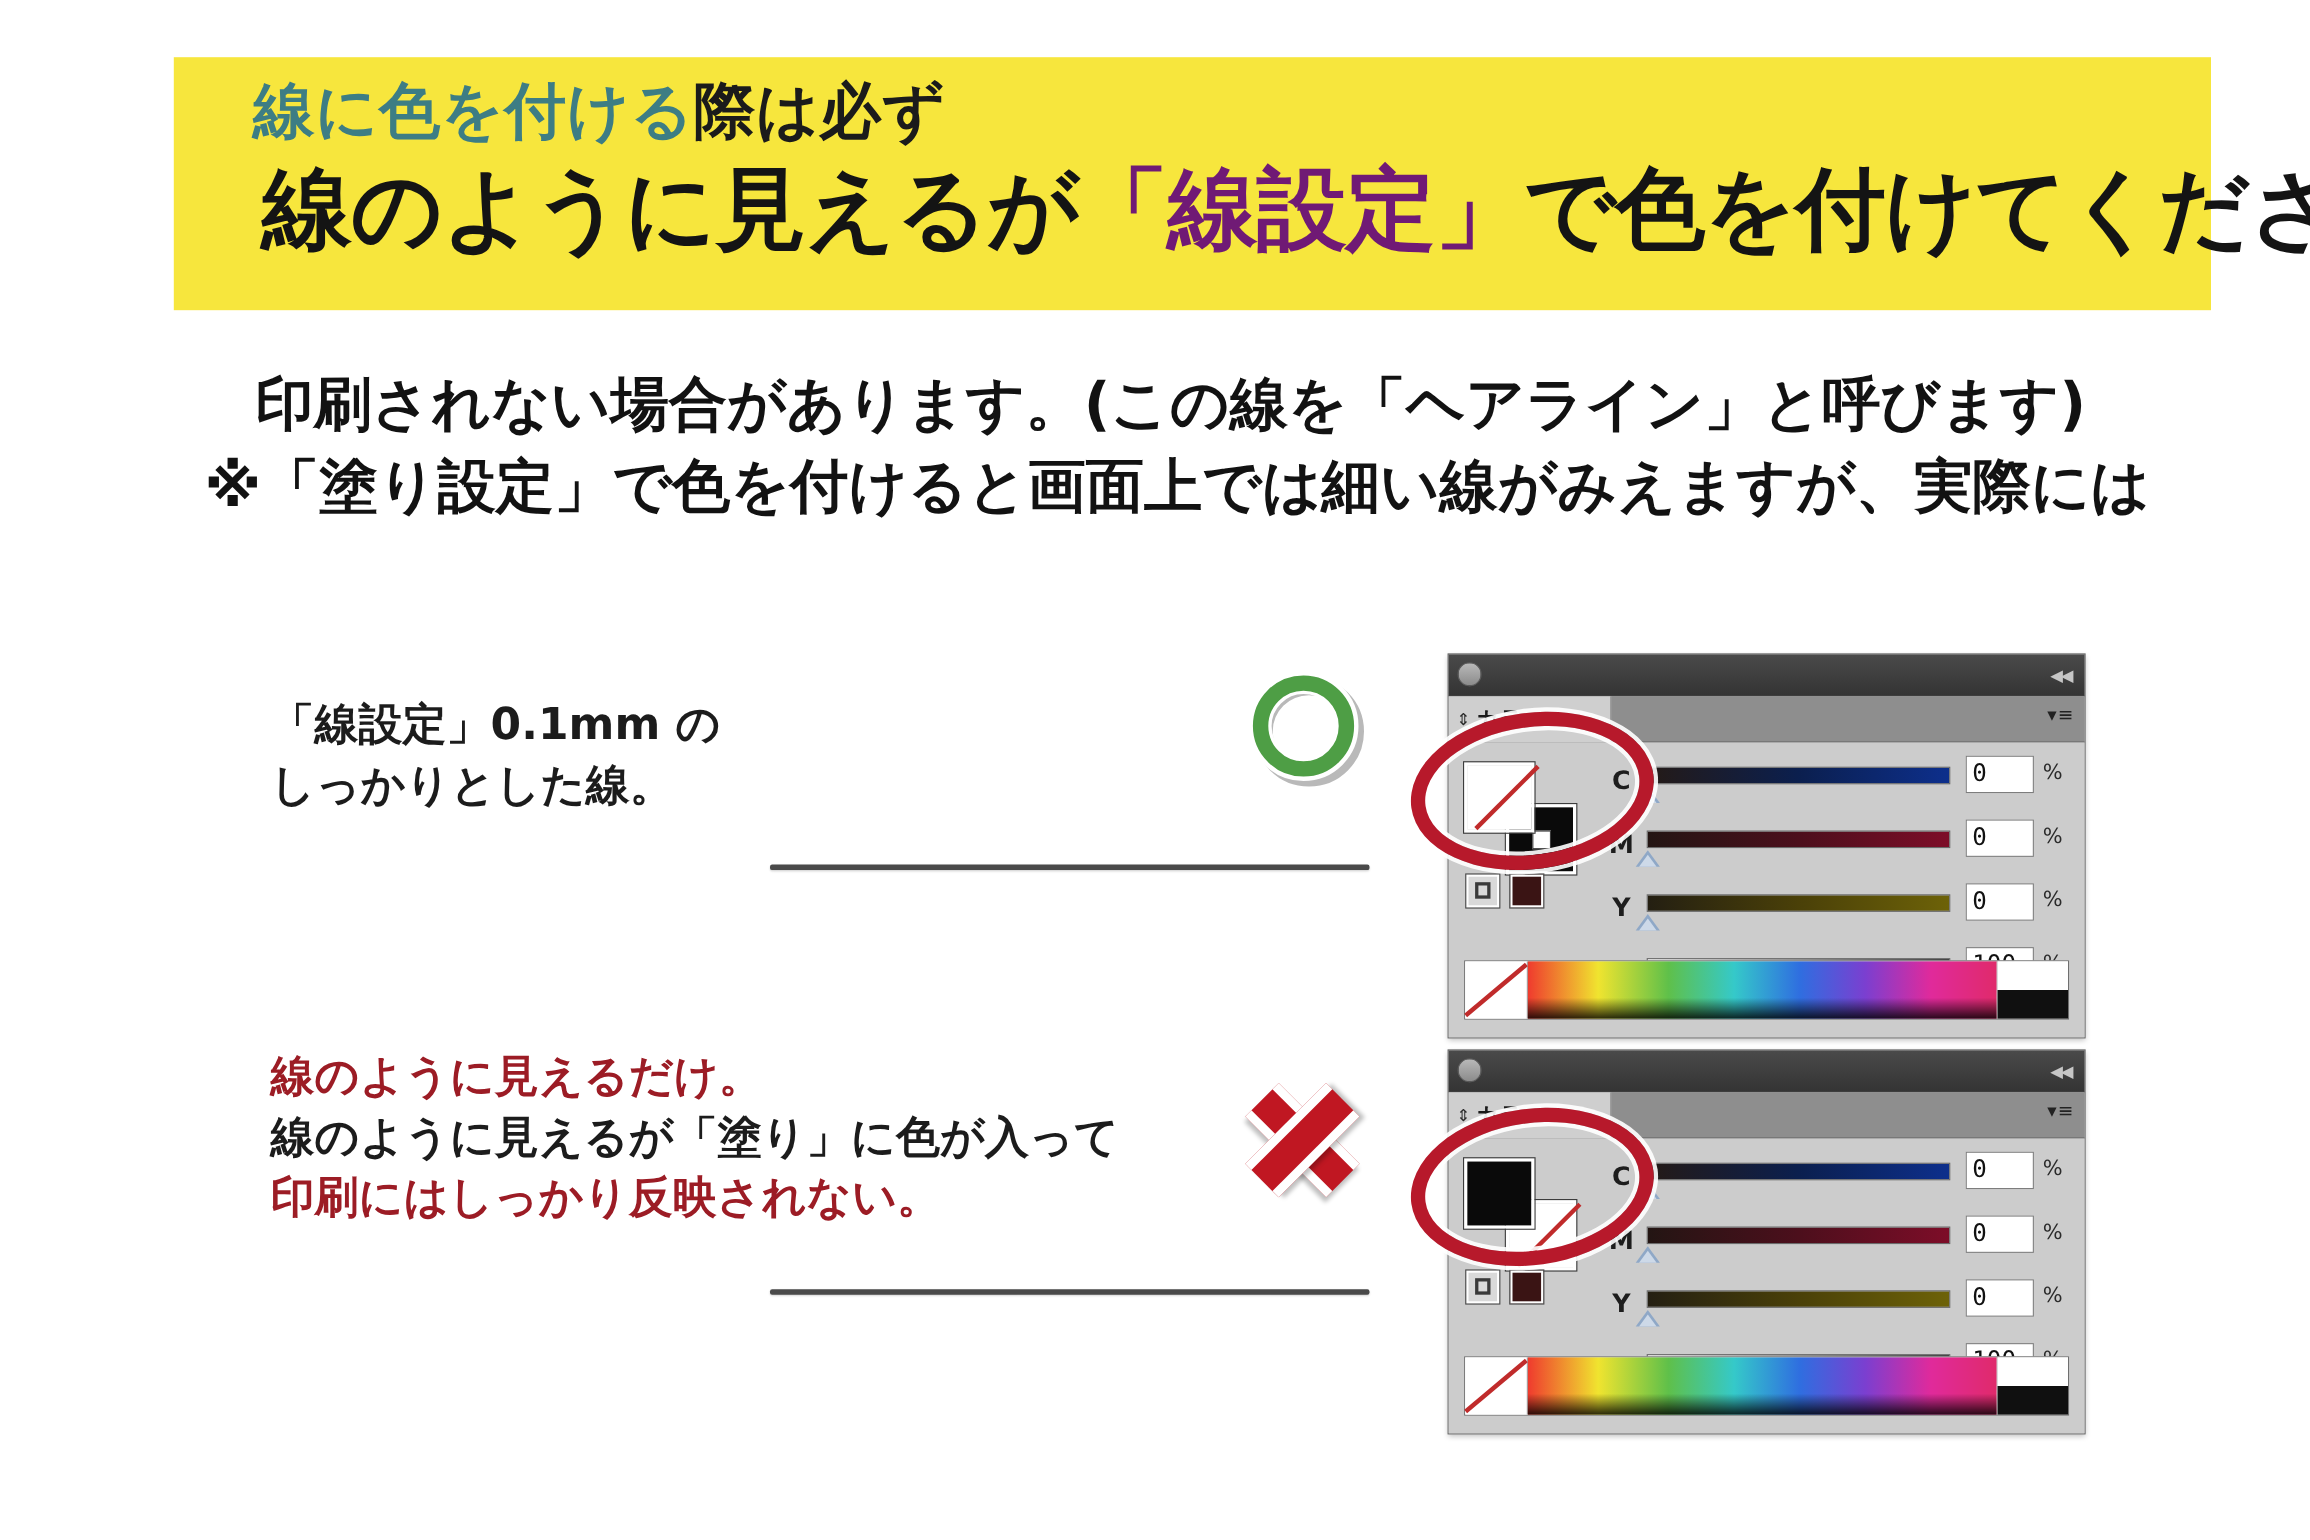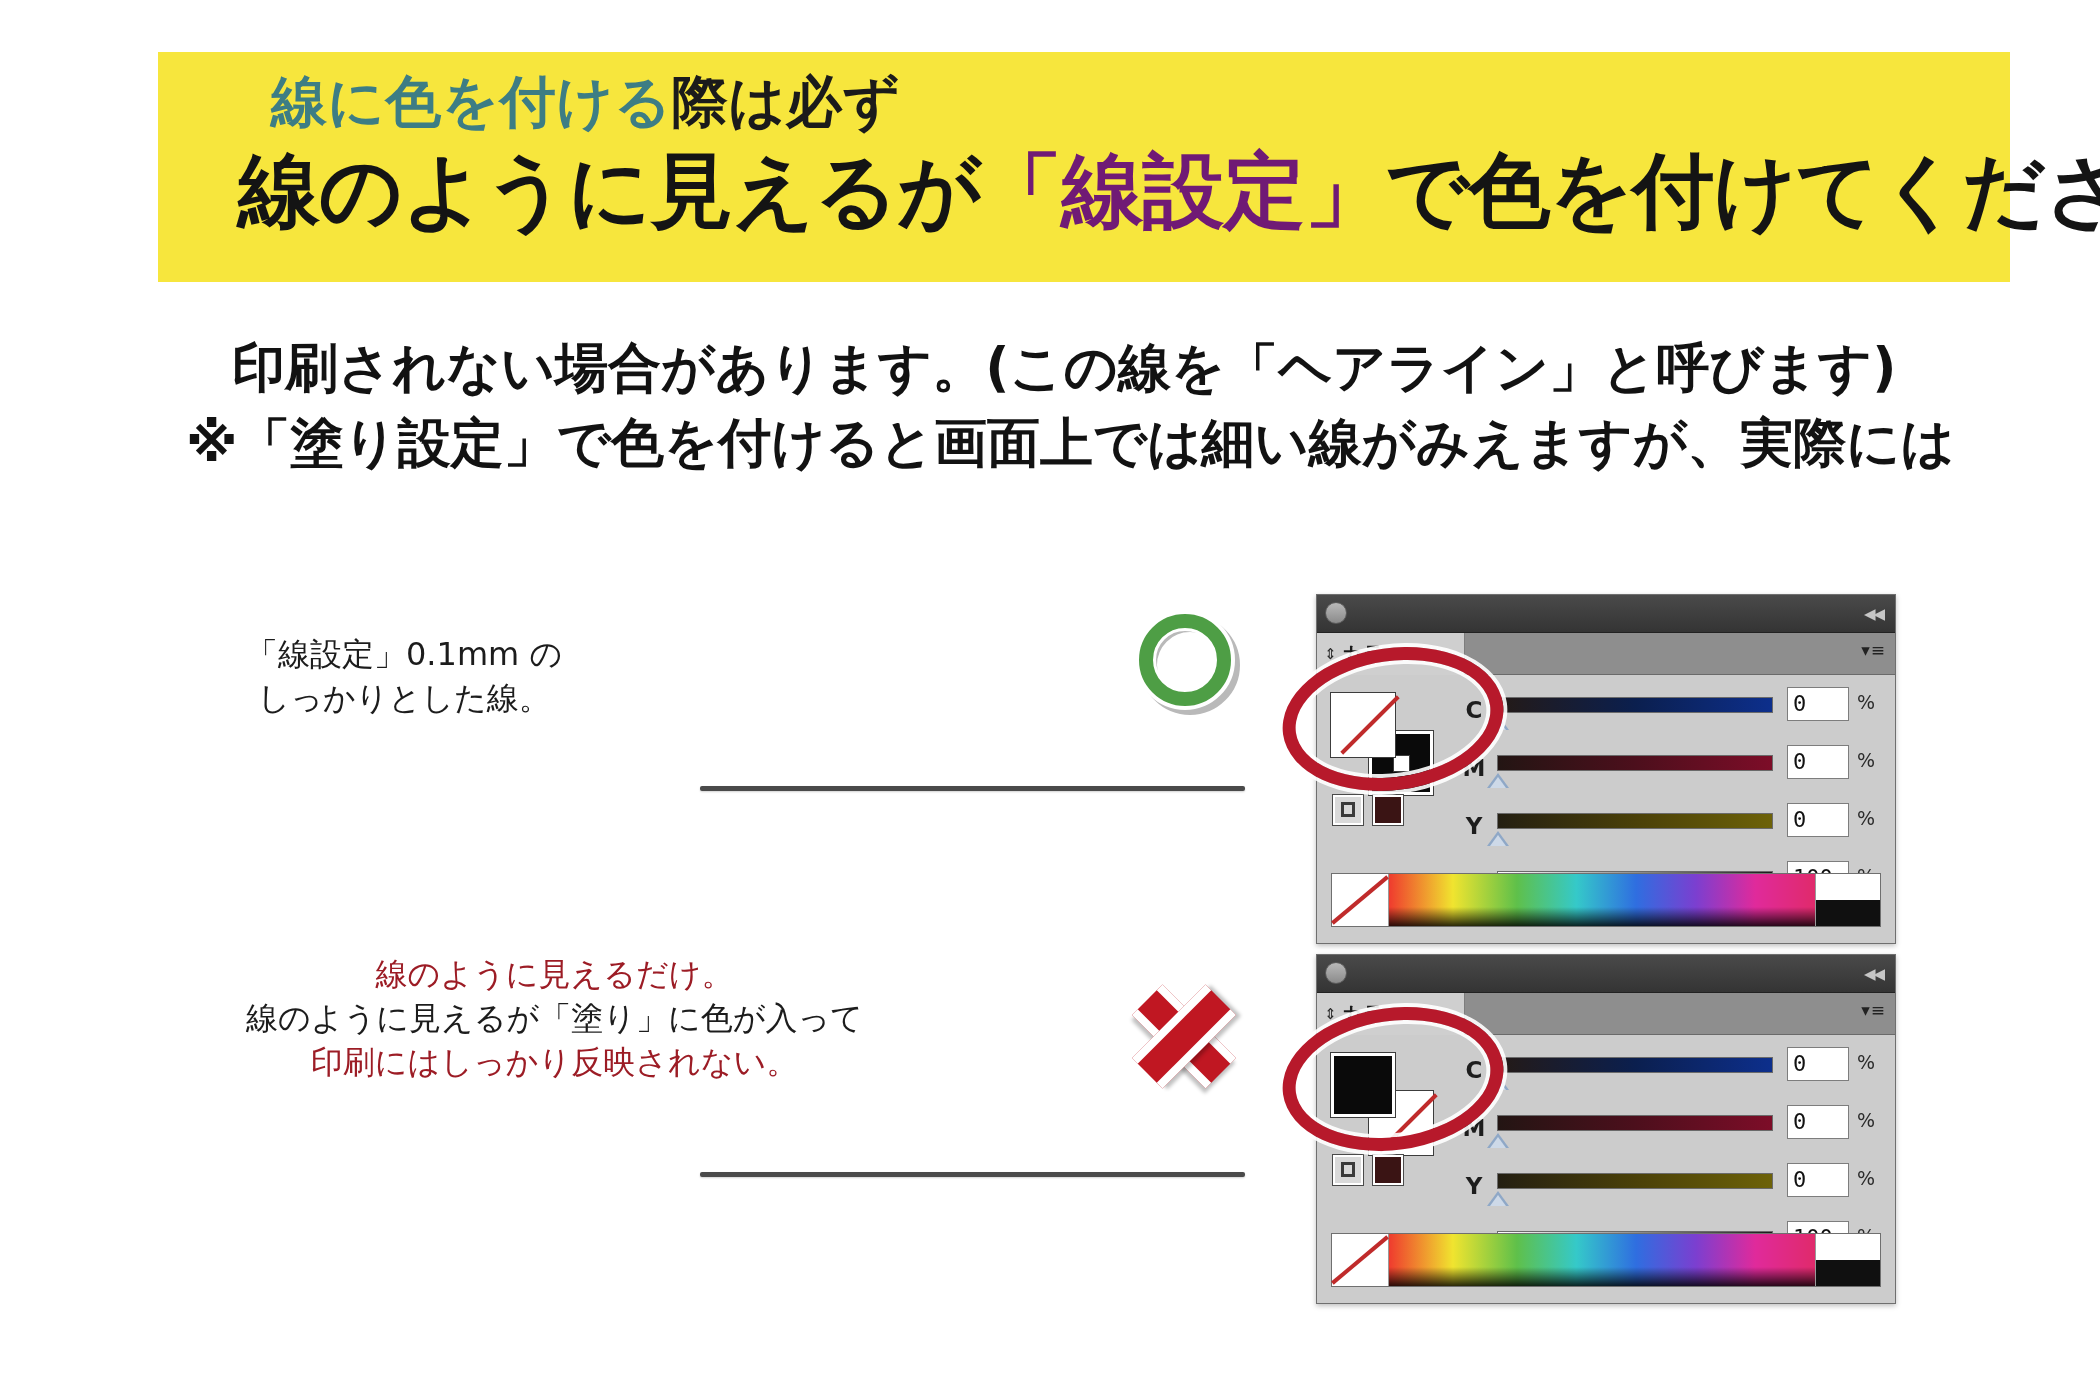--- a/index.html
+++ b/index.html
@@ -13,21 +13,21 @@
   .stage{position:absolute;left:0;top:0;width:2100px;height:1400px;}
 
   
   .banner{
     position:absolute;left:158px;top:52px;width:1852px;height:230px;
     background:#f7e63d;
   }
   .hl1{
     position:absolute;left:72px;top:22px;
     font-size:56px;font-weight:bold;letter-spacing:0.5px;
-    white-space:nowrap;line-height:1;margin-left:41px;
+    white-space:nowrap;line-height:1;
   }
   .hl1 .teal{color:#3d7d84;}
   .hl1 .blk{color:#1b1b1b;}
   .hl2{
     position:absolute;left:80px;top:98px;
     font-size:82px;font-weight:bold;letter-spacing:-1px;
     white-space:nowrap;line-height:1;
   }
   .hl2 .blk{color:#141414;}
   .hl2 .red{color:#701a75;}
@@ -41,22 +41,22 @@
   .note .nline{display:block;white-space:nowrap;}
   .note .nline.l2{margin-left:46px;}
 
   
   .row{position:absolute;left:0;width:2100px;}
   .row1{top:600px;}
   .row2{top:960px;}
 
   .caption{
     position:absolute;left:246px;
-    color:#1c1c1c;font-size:32px;font-weight:normal;
-    line-height:1.38;white-space:nowrap;text-align:center;
+    color:#1c1c1c;font-size:40px;font-weight:bold;
+    line-height:1.38;white-space:nowrap;
   }
   .caption .cl{display:block;}
   .caption .dark-red{color:#9c1c25;}
   .cap1{top:32px;}
   .cap2{top:-8px;}
 
   
   .sampleline{
     position:absolute;left:700px;width:545px;height:5px;
     background:#4a4a4a;border-radius:2px;

